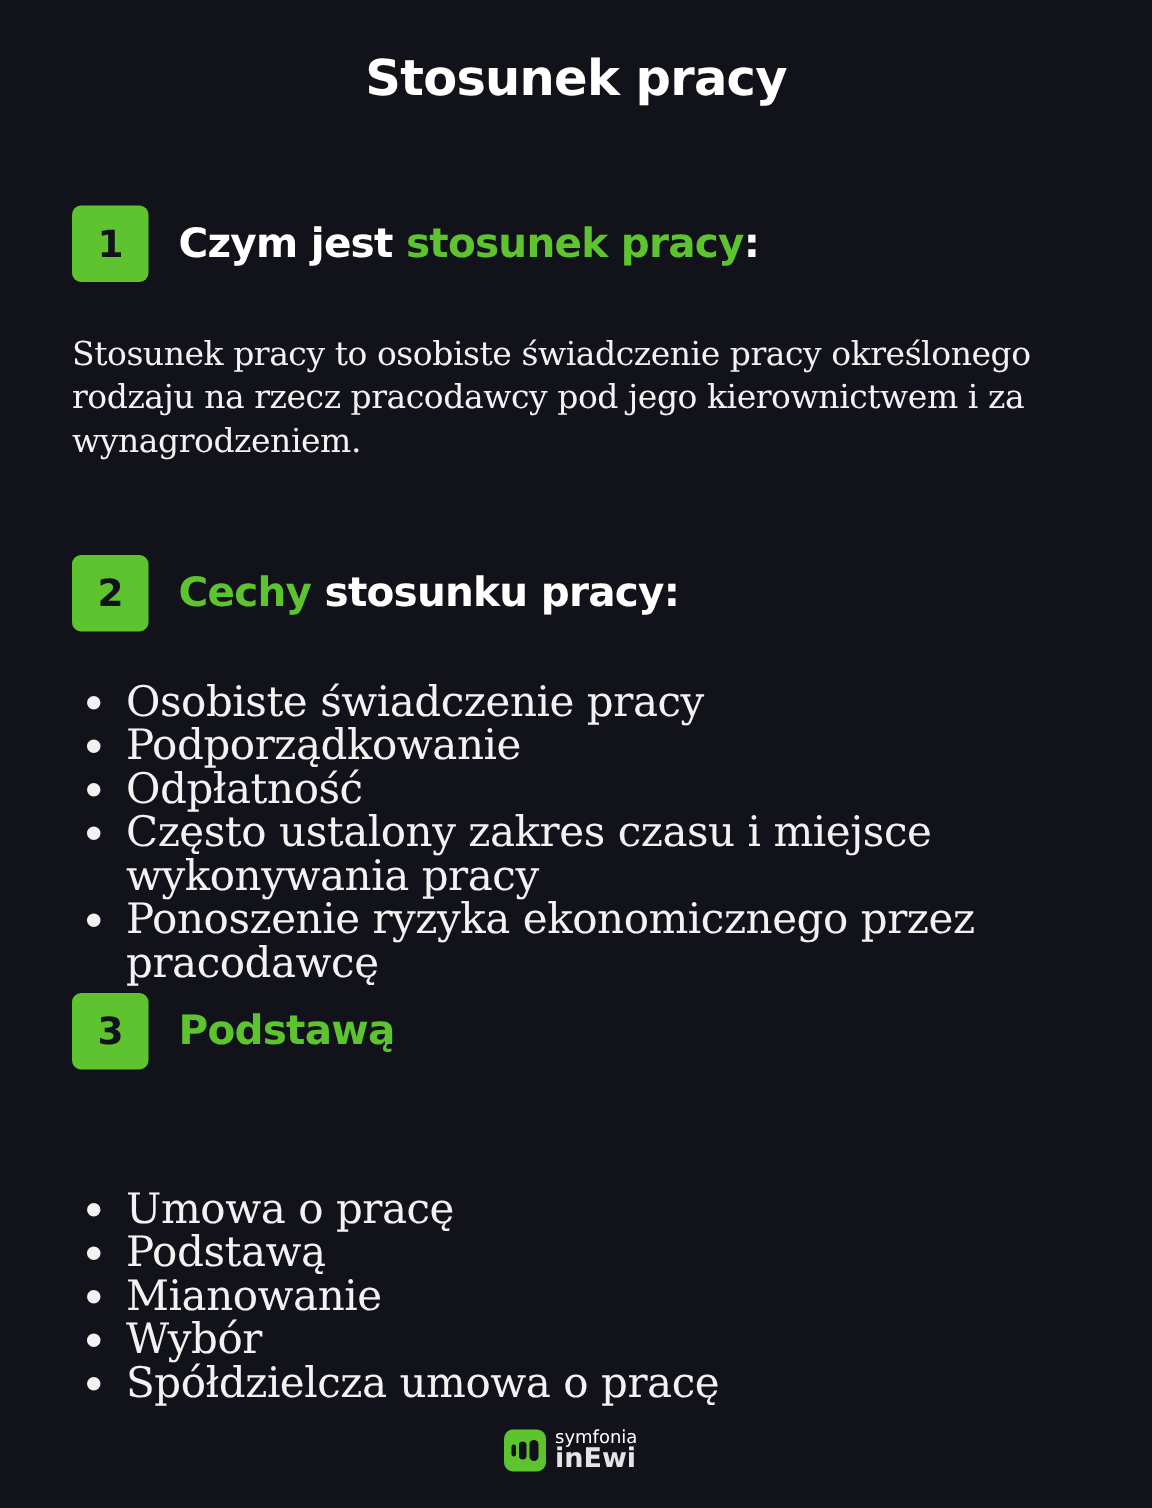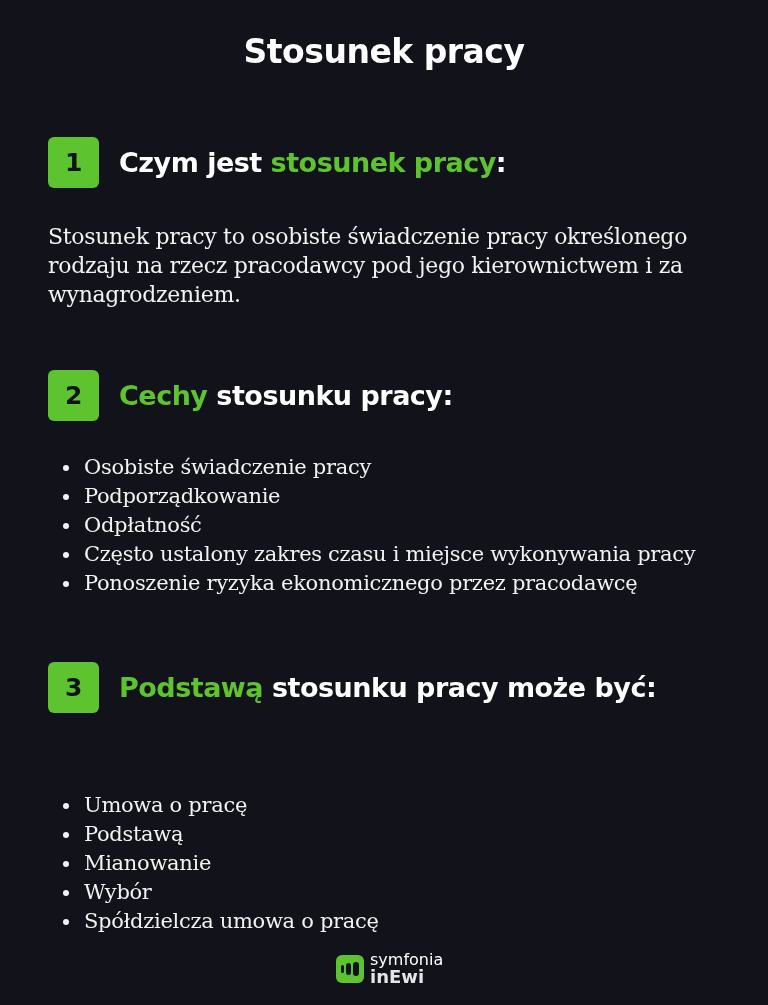--- a/index.html
+++ b/index.html
@@ -23,32 +23,32 @@
     color:#12121a; display:flex; align-items:center; justify-content:center;
     font-size:25px; font-weight:bold; margin-right:20px;
   }
   .green { color:#5dc42f; }
   .para {
     position:absolute; left:48px; top:222px; width:680px;
     font-size:22px; line-height:29px; letter-spacing:-0.3px; color:#f2f2f2;
   }
   ul.list {
     position:absolute; left:58px; margin:0; padding:0 0 0 24px;
-    font-size:21px; line-height:29px; letter-spacing:-0.3px; color:#f2f2f2;
+    font-size:28px; line-height:29px; letter-spacing:-0.3px; color:#f2f2f2;
   }
   ul.list li { padding-left:2px; }
   .logo {
     position:absolute; left:336px; top:952px; display:flex; align-items:center;
   }
   .logo-icon {
     width:28px; height:28px; border-radius:6px; background:#5dc42f;
     display:flex; align-items:center; justify-content:center; margin-right:6px;
   }
   .logo-text { font-family:"DejaVu Sans", sans-serif; line-height:1; }
-  .logo-top { font-size:16px; color:#ffffff; }
+  .logo-top { font-size:12px; color:#ffffff; }
   .logo-bottom { font-size:18px; font-weight:bold; color:#e5e5e5; }
 </style>
 </head>
 <body>
 
 <div class="title">Stosunek pracy</div>
 
 <div class="section-head" style="top:137px;">
   <div class="num">1</div>
   <span style="white-space:pre;">Czym jest </span>
@@ -66,21 +66,20 @@
   <li>Osobiste świadczenie pracy</li>
   <li>Podporządkowanie</li>
   <li>Odpłatność</li>
   <li>Często ustalony zakres czasu i miejsce wykonywania pracy</li>
   <li>Ponoszenie ryzyka ekonomicznego przez pracodawcę</li>
 </ul>
 
 <div class="section-head" style="top:662px;">
   <div class="num">3</div>
   <span class="green">Podstawą</span>
-  <span style="white-space:pre;"> stosunku pracy może być:</span>
 </div>
 <ul class="list" style="top:745px;margin-top:46px;">
   <li>Umowa o pracę</li>
   <li>Podstawą</li>
   <li>Mianowanie</li>
   <li>Wybór</li>
   <li>Spółdzielcza umowa o pracę</li>
 </ul>
 
 <div class="logo">

